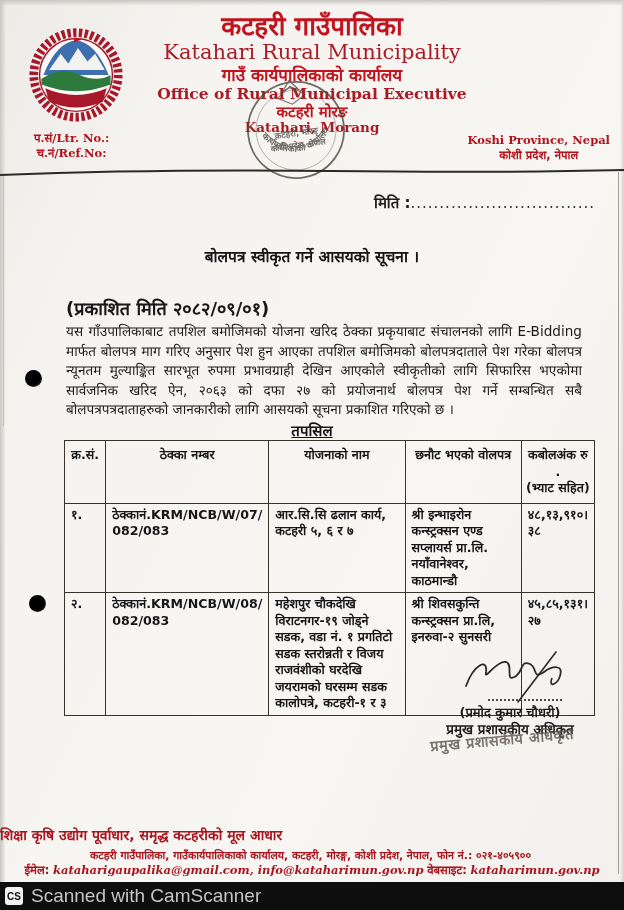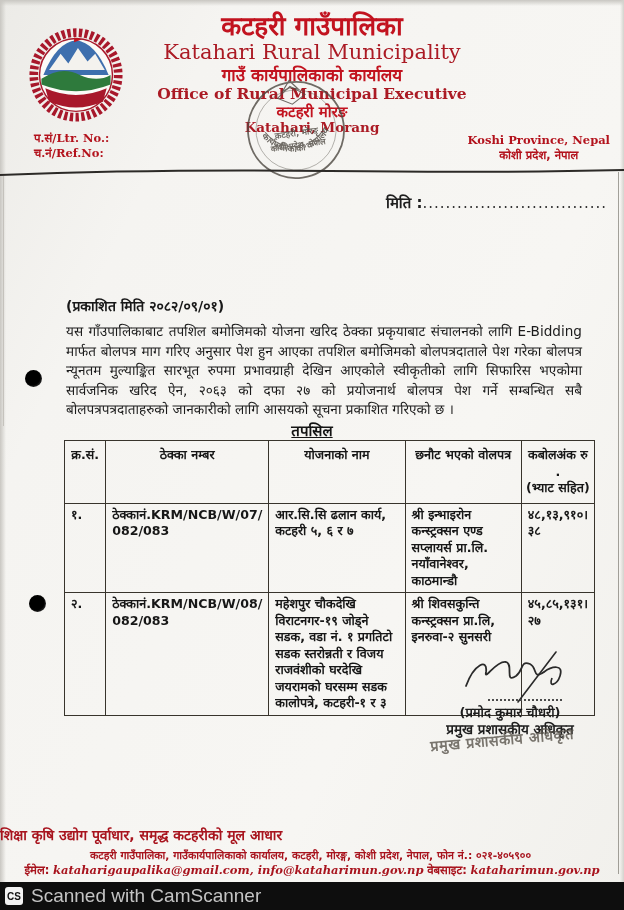--- a/index.html
+++ b/index.html
@@ -19,34 +19,34 @@
   .emblem{left:28px;top:24px;width:96px;height:98px;}
   .head-center{left:114px;top:12px;width:396px;text-align:center;line-height:1.08;}
   .h-np1{font-size:26px;font-weight:700;color:#c2131f;}
   .h-en1{font-size:21px;font-weight:400;color:#ab1a24;font-family:"DejaVu Serif",serif;margin-top:1px;}
   .h-np2{font-size:17px;font-weight:700;color:#c2131f;margin-top:2px;}
   .h-en2{font-size:15.5px;font-weight:700;color:#ab1a24;font-family:"DejaVu Serif",serif;margin-top:2px;}
   .h-np3{font-size:15px;font-weight:700;color:#c2131f;margin-top:1px;}
   .h-en3{font-size:13.5px;font-weight:700;color:#ab1a24;font-family:"DejaVu Serif",serif;}
   .stamp{left:230px;top:74px;width:132px;height:112px;opacity:.8;transform:rotate(-8deg);}
   .refs{left:34px;top:131px;color:#b3121c;font-weight:700;font-size:11.5px;line-height:15px;
-        font-family:"DejaVu Serif",serif;}
+        font-family:"DejaVu Serif",serif;text-align:center;}
   .province{right:14px;top:133px;text-align:center;color:#b3121c;font-weight:700;
         font-size:11.5px;line-height:15px;}
   .province .en{font-family:"DejaVu Serif",serif;}
 
   .divider{left:0;top:166px;width:624px;height:12px;}
   .edge-right-line{right:5px;top:172px;height:702px;width:1.5px;background:#5c5951;opacity:.55;}
   .edge-left-line{left:3px;top:176px;height:250px;width:1px;background:#9a978f;opacity:.4;}
 
   
-  .miti{left:386px;top:192px;font-size:15px;color:#1e1e1e;font-weight:600;}
+  .miti{left:374px;top:192px;font-size:15px;color:#1e1e1e;font-weight:600;}
   .miti .dots{font-weight:400;letter-spacing:1px;color:#333;}
   .subject{left:0;top:245px;width:624px;text-align:center;font-size:15.5px;font-weight:700;color:#161616;}
-  .published{left:66px;top:296px;font-size:14px;font-weight:700;color:#181818;}
+  .published{left:66px;top:296px;font-size:18px;font-weight:700;color:#181818;}
   .body-par{left:66px;top:322px;width:516px;font-size:13.6px;line-height:19.6px;
         text-align:justify;color:#1b1b1b;font-weight:500;}
   .tapasil{left:0;top:420px;width:624px;text-align:center;font-size:15px;font-weight:700;
         color:#141414;text-decoration:underline;}
 
   
   .bid-table{left:64px;top:440px;border-collapse:collapse;width:531px;}
   .bid-table th,.bid-table td{border:1.4px solid #38342c;padding:3px 6px;vertical-align:top;
         font-size:12.6px;line-height:16.5px;color:#171717;}
   .bid-table th{font-weight:700;text-align:center;padding:6px 3px;}
@@ -136,20 +136,21 @@
   <svg class="abs divider" viewBox="0 0 624 12" preserveAspectRatio="none">
     <path d="M0,9 Q150,3 330,5 Q500,7 624,4" stroke="#2c2a27" stroke-width="2" fill="none"></path>
   </svg>
   <div class="abs edge-right-line"></div>
   <div class="abs edge-left-line"></div>
 
   <div class="abs miti">
     <span>मिति :</span><span class="dots">................................</span>
   </div>
 
+  <div class="abs subject">बोलपत्र स्वीकृत गर्ने आसयको सूचना ।</div>
   <div class="abs published">(प्रकाशित मिति २०८२/०९/०१)</div>
   <div class="abs body-par">यस गाँउपालिकाबाट तपशिल बमोजिमको योजना खरिद ठेक्का प्रकृयाबाट संचालनको लागि E-Bidding मार्फत बोलपत्र माग गरिए अनुसार पेश हुन आएका तपशिल बमोजिमको बोलपत्रदाताले पेश गरेका बोलपत्र न्यूनतम मुल्याङ्कित सारभूत रुपमा प्रभावग्राही देखिन आएकोले स्वीकृतीको लागि सिफारिस भएकोमा सार्वजनिक खरिद ऐन, २०६३ को दफा २७ को प्रयोजनार्थ बोलपत्र पेश गर्ने सम्बन्धित सबै बोलपत्रपत्रदाताहरुको जानकारीको लागि आसयको सूचना प्रकाशित गरिएको छ ।</div>
   <div class="abs tapasil">तपसिल</div>
 
   <table class="abs bid-table">
     <colgroup>
       <col class="c-sn">
         <col class="c-no">
         <col class="c-plan">
         <col class="c-bid">

